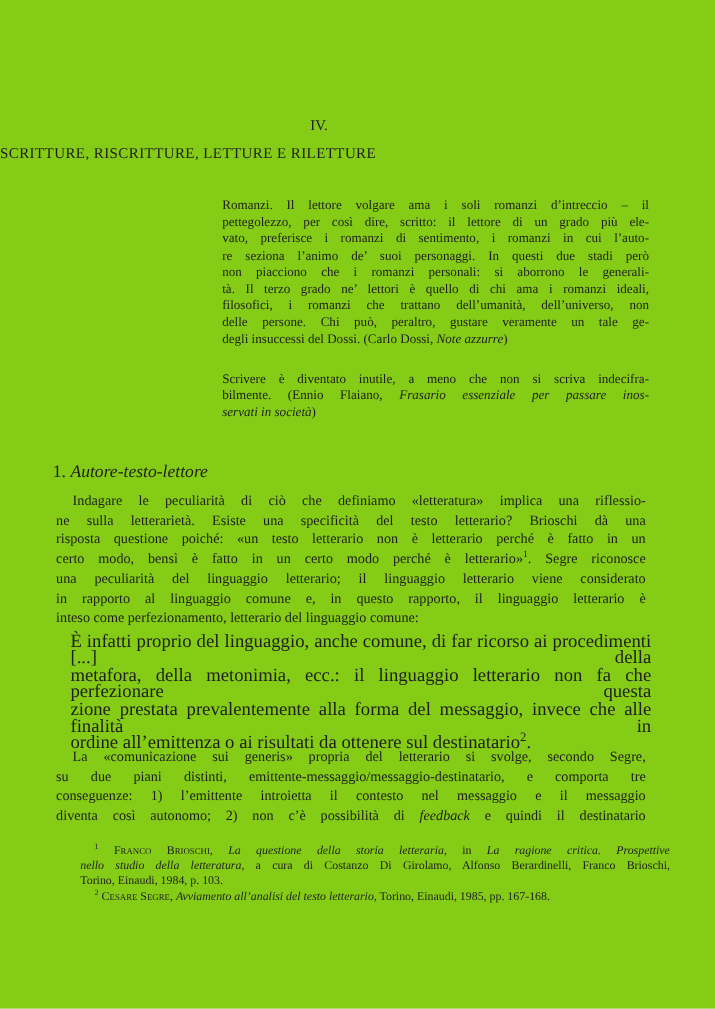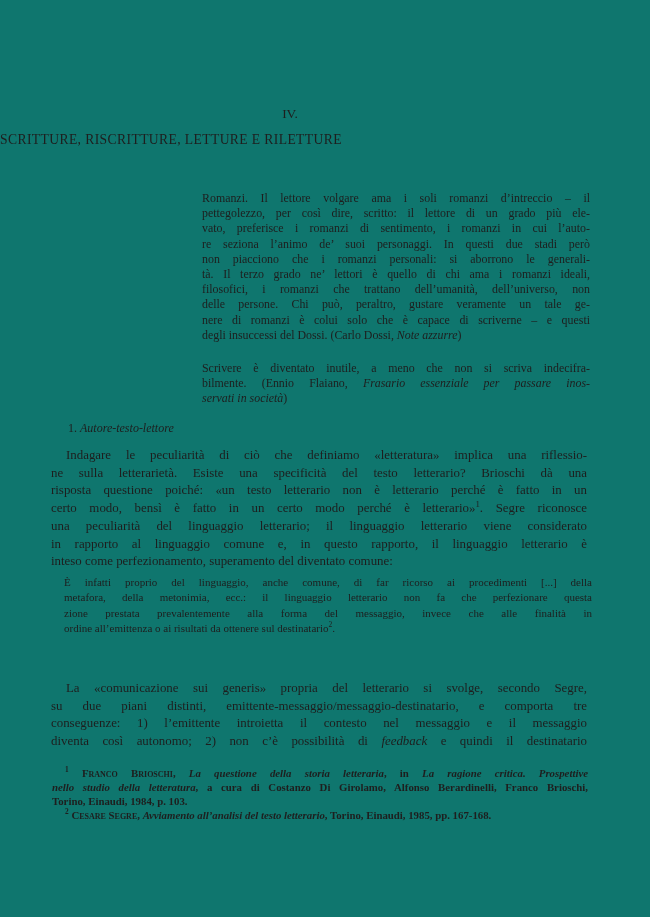--- a/index.html
+++ b/index.html
@@ -1,55 +1,55 @@
 <!DOCTYPE html>
 <html><head>
 <meta charset="utf-8">
 <style>
   html,body{margin:0;padding:0;background:#e8e8e8;}
   .page{
     position:relative;
     width:650px;height:917px;
     margin:0 auto;
-    background:#0f766e;
+    background:#84cc16;
     color:#1e1e1e;
     font-family:"Liberation Serif","DejaVu Serif",serif;
     overflow:hidden;
   }
   .chapnum{
     position:absolute;top:106px;left:0;width:580px;
     text-align:center;font-size:13.4px;
   }
   .chaptitle{
     position:absolute;top:132px;left:0;width:580px;
     text-align:left;font-size:13.6px;letter-spacing:.4px;
   }
   .epigraph{
     position:absolute;left:202px;width:388px;
-    font-size:11.9px;line-height:15.2px;margin-top:12px;
+    font-size:11.9px;line-height:15.2px;
   }
   .ep1{top:179px;}
-  .ep2{top:349px;}
+  .ep2{top:337px;}
   .secheading{
-    position:absolute;top:421px;left:68px;width:536px;
-    font-size:12px;
+    position:absolute;top:421px;left:48px;width:536px;
+    font-size:16px;
   }
   .para{
     position:absolute;left:51px;width:536px;
     font-size:12.9px;line-height:17.7px;
   }
   .p1{top:447px;}
   .p2{top:664px;margin-top:16px;}
   .para .tline:first-child{text-indent:15px;}
   .bquote{
     position:absolute;top:575px;left:64px;width:528px;
-    font-size:11px;line-height:15.4px;
+    font-size:17px;line-height:15.4px;
   }
   .footnotes{
-    position:absolute;top:766px;left:52px;width:536px;font-weight:bold;
+    position:absolute;top:766px;left:73px;width:536px;
   }
   .footnote{font-size:10.8px;line-height:14px;}
   .footnote .tline:first-child{text-indent:13px;}
   .tline{text-align:justify;}
   .tline.jl{text-align-last:justify;}
   .it{font-style:italic;}
   .sc{font-variant:small-caps;}
   sup.fnref{font-size:.68em;vertical-align:super;line-height:0;}
 </style>
 </head>
@@ -63,42 +63,41 @@
 
   <div class="epigraph ep1">
       <div class="tline jl"><span>Romanzi. Il lettore volgare ama i soli romanzi d’intreccio – il</span></div>
       <div class="tline jl"><span>pettegolezzo, per così dire, scritto: il lettore di un grado più ele-</span></div>
       <div class="tline jl"><span>vato, preferisce i romanzi di sentimento, i romanzi in cui l’auto-</span></div>
       <div class="tline jl"><span>re seziona l’animo de’ suoi personaggi. In questi due stadi però</span></div>
       <div class="tline jl"><span>non piacciono che i romanzi personali: si aborrono le generali-</span></div>
       <div class="tline jl"><span>tà. Il terzo grado ne’ lettori è quello di chi ama i romanzi ideali,</span></div>
       <div class="tline jl"><span>filosofici, i romanzi che trattano dell’umanità, dell’universo, non</span></div>
       <div class="tline jl"><span>delle persone. Chi può, peraltro, gustare veramente un tale ge-</span></div>
-      <div class="tline jl"><span>nere di romanzi è colui solo che è capace di scriverne – e questi</span></div>
       <div class="tline"><span>degli insuccessi del Dossi. (Carlo Dossi, </span><span class="it">Note azzurre</span><span>)</span></div>
     </div>
 
   <div class="epigraph ep2">
       <div class="tline jl"><span>Scrivere è diventato inutile, a meno che non si scriva indecifra-</span></div>
       <div class="tline jl"><span>bilmente. (Ennio Flaiano, </span><span class="it">Frasario essenziale per passare inos-</span></div>
       <div class="tline"><span class="it">servati in società</span><span>)</span></div>
     </div>
 
   <div class="secheading">
       <div class="tline"><span>1. </span><span class="it">Autore-testo-lettore</span></div>
     </div>
 
   <div class="para p1">
       <div class="tline jl"><span>Indagare le peculiarità di ciò che definiamo «letteratura» implica una riflessio-</span></div>
       <div class="tline jl"><span>ne sulla letterarietà. Esiste una specificità del testo letterario? Brioschi dà una</span></div>
       <div class="tline jl"><span>risposta questione poiché: «un testo letterario non è letterario perché è fatto in un</span></div>
       <div class="tline jl"><span>certo modo, bensì è fatto in un certo modo perché è letterario»</span><sup class="fnref">1</sup><span>. Segre riconosce</span></div>
       <div class="tline jl"><span>una peculiarità del linguaggio letterario; il linguaggio letterario viene considerato</span></div>
       <div class="tline jl"><span>in rapporto al linguaggio comune e, in questo rapporto, il linguaggio letterario è</span></div>
-      <div class="tline"><span>inteso come perfezionamento, superamento del diventato comune:</span></div>
+      <div class="tline"><span>inteso come perfezionamento, letterario del linguaggio comune:</span></div>
     </div>
 
   <div class="bquote">
       <div class="tline jl"><span>È infatti proprio del linguaggio, anche comune, di far ricorso ai procedimenti [...] della</span></div>
       <div class="tline jl"><span>metafora, della metonimia, ecc.: il linguaggio letterario non fa che perfezionare questa</span></div>
       <div class="tline jl"><span>zione prestata prevalentemente alla forma del messaggio, invece che alle finalità in</span></div>
       <div class="tline"><span>ordine all’emittenza o ai risultati da ottenere sul destinatario</span><sup class="fnref">2</sup><span>.</span></div>
     </div>
 
   <div class="para p2">

